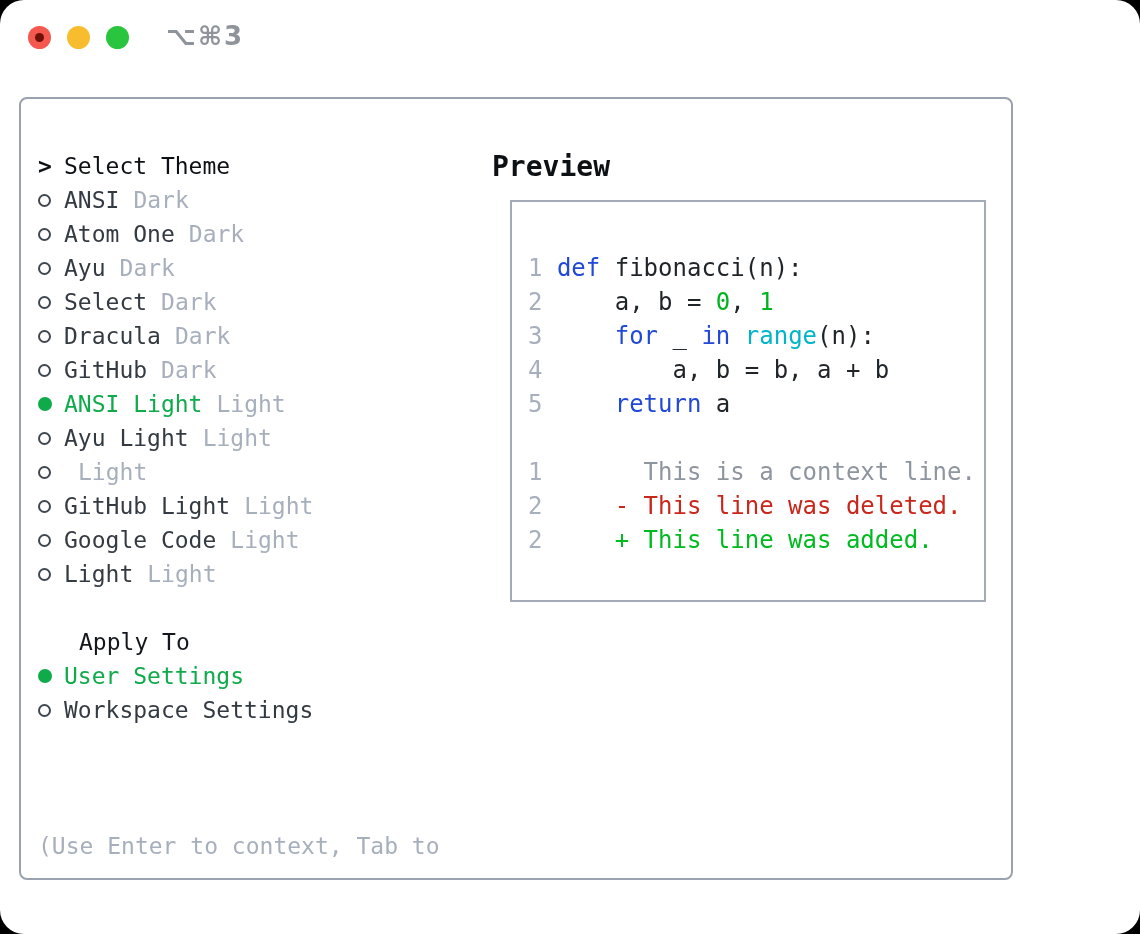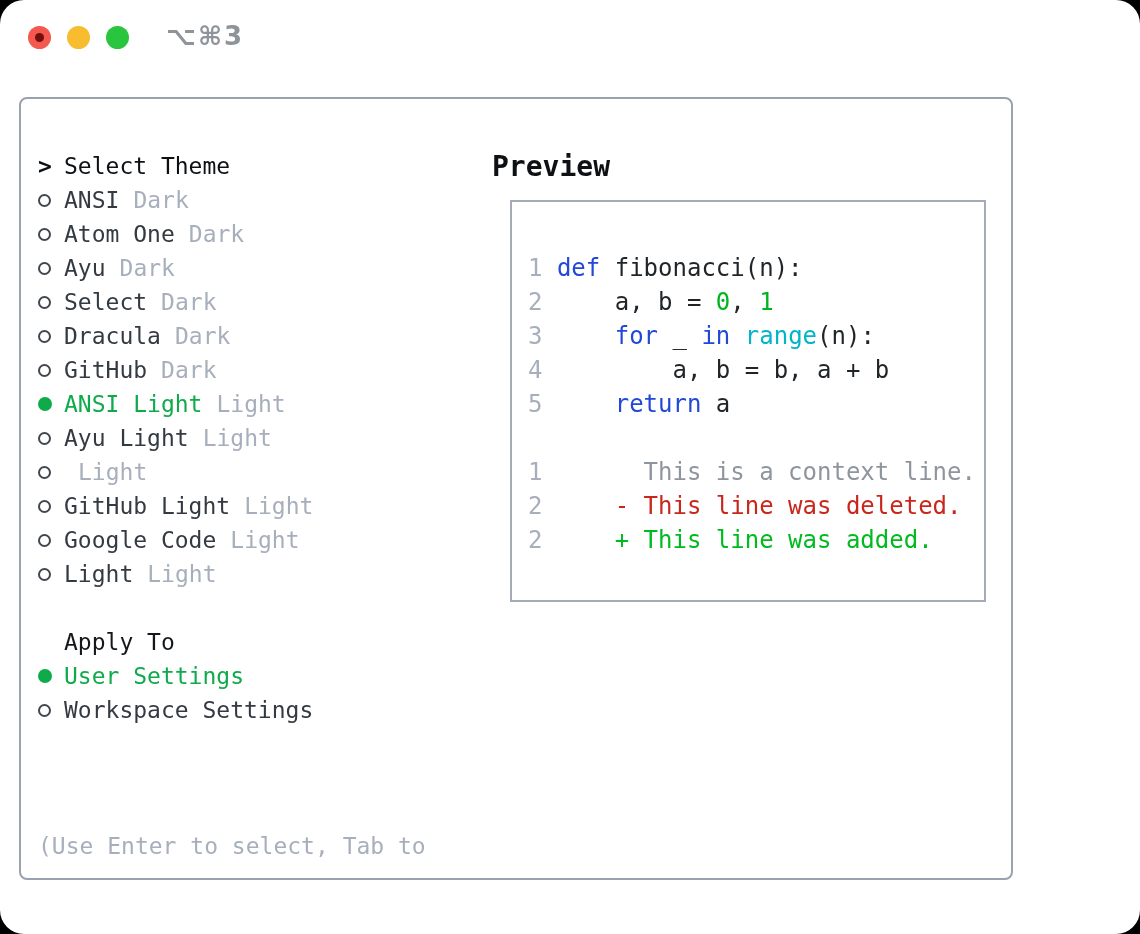--- a/index.html
+++ b/index.html
@@ -46,21 +46,21 @@
   .row{height:34px;display:flex;align-items:center;font-size:23px;color:var(--text-dark);white-space:pre;}
   .bullet-slot{width:26px;display:flex;align-items:center;flex:none;}
   .radio{width:13px;height:13px;border-radius:50%;border:2px solid var(--radio-ring);box-sizing:border-box;}
   .radio.sel{width:14px;height:14px;border:none;background:var(--accent-green);}
   .prefix{font-weight:700;color:var(--text-strong);}
   .hdr{font-weight:400;color:var(--text-strong);}
   .variant{color:var(--muted);margin-left:14px;}
   .row .label.sel{color:var(--accent-green);}
   #select-header{position:absolute;left:38px;top:149px;}
   #theme-list{position:absolute;left:38px;top:183px;}
-  #apply-header{position:absolute;left:38px;top:625px;}
+  #apply-header{position:absolute;left:53px;top:625px;}
   #apply-list{position:absolute;left:38px;top:659px;}
   #hint{position:absolute;left:38px;top:761px;font-size:23px;line-height:34px;color:var(--muted);white-space:pre;}
   
   #preview-header{position:absolute;left:492px;top:149px;height:34px;display:flex;align-items:center;font-size:28px;font-weight:700;color:var(--text-strong);}
   #preview-box{position:absolute;left:510px;top:200px;width:476px;height:402px;border:2px solid #a4abb6;box-sizing:border-box;}
   #code{position:absolute;left:528px;top:251px;font-size:24px;line-height:34px;white-space:pre;}
   .code-line{min-height:34px;}
   .c-ln{color:var(--muted);}
   .c-fg{color:var(--code-fg);}
   .c-kw{color:var(--code-keyword);}
@@ -108,21 +108,21 @@
     <span class="bullet-slot"></span>
     <span class="hdr" style="font-weight:400;color:#14181c;">Apply To</span>
   </div>
 
   <div id="apply-list">
       <div class="row"><span class="bullet-slot"><span class="radio sel"></span></span><span class="label sel">User Settings</span></div>
       <div class="row"><span class="bullet-slot"><span class="radio"></span></span><span class="label">Workspace Settings</span></div>
     </div>
 
   <div id="hint">
-    <div>(Use Enter to select, Tab to</div>
+    <div>(Use Enter to context, Tab to</div>
     <div>change focus)</div>
   </div>
 
   <div id="preview-header">Preview</div>
   <div id="preview-box"></div>
   <div id="code"><div class="code-line"><span class="c-ln">1 </span><span class="c-kw">def</span><span class="c-fg"> fibonacci(n):</span></div><div class="code-line"><span class="c-ln">2 </span><span class="c-fg">    a, b = </span><span class="c-num">0</span><span class="c-fg">, </span><span class="c-num">1</span></div><div class="code-line"><span class="c-ln">3 </span><span class="c-fg">    </span><span class="c-kw">for</span><span class="c-fg"> _ </span><span class="c-kw">in</span><span class="c-fg"> </span><span class="c-cy">range</span><span class="c-fg">(n):</span></div><div class="code-line"><span class="c-ln">4 </span><span class="c-fg">        a, b = b, a + b</span></div><div class="code-line"><span class="c-ln">5 </span><span class="c-fg">    </span><span class="c-kw">return</span><span class="c-fg"> a</span></div><div class="code-line"></div><div class="code-line"><span class="c-ln">1 </span><span class="c-ctx">      This is a context line.</span></div><div class="code-line"><span class="c-ln">2 </span><span class="c-fg">    </span><span class="c-del">- This line was deleted.</span></div><div class="code-line"><span class="c-ln">2 </span><span class="c-fg">    </span><span class="c-add">+ This line was added.</span></div></div>
 
 </div>
 
 </body></html>

